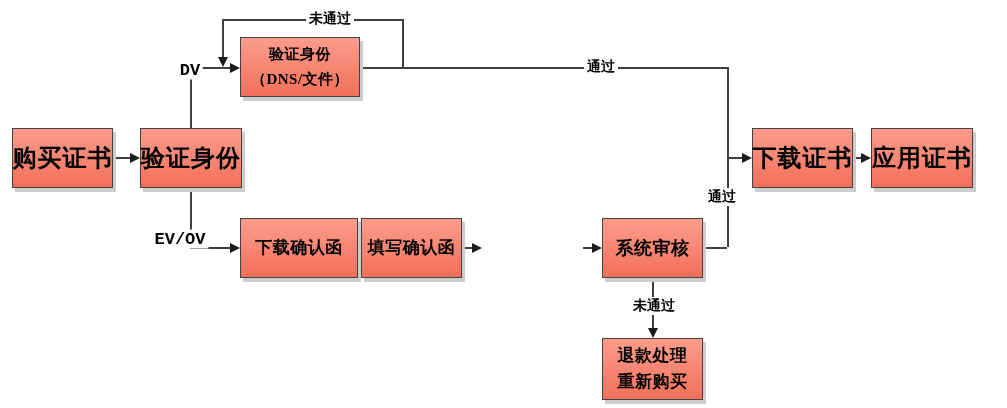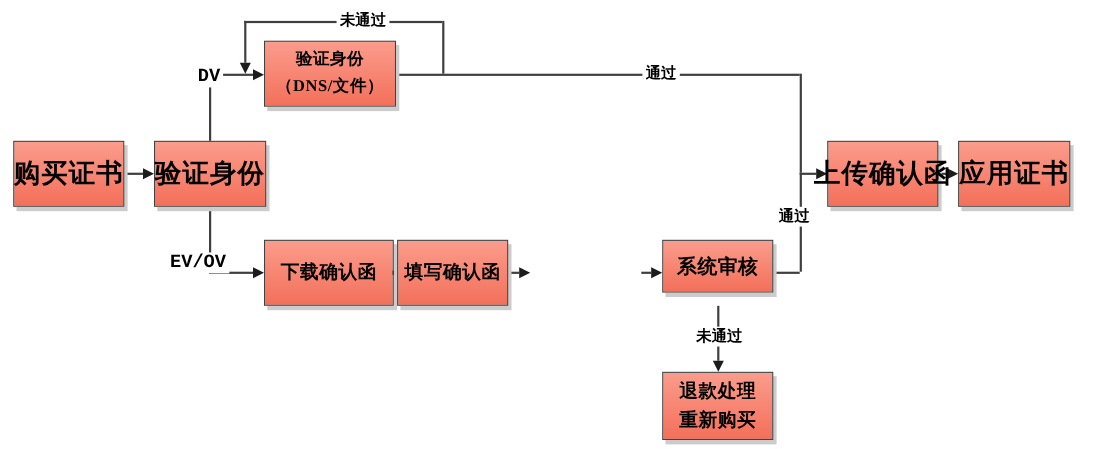--- a/index.html
+++ b/index.html
@@ -120,26 +120,26 @@
 
   <div class="node" style="left:240px;top:218px;width:118px;height:60px">
     <span class="nl fs17">下载确认函</span>
   </div>
 
   <div class="node" style="left:361px;top:218px;width:101px;height:60px">
     <span class="nl fs17">填写确认函</span>
   </div>
 
 
-  <div class="node" style="left:602px;top:218px;width:101px;height:48px">
+  <div class="node" style="left:602px;top:218px;width:101px;height:60px">
     <span class="nl fs18">系统审核</span>
   </div>
 
   <div class="node" style="left:752px;top:128px;width:101px;height:60px">
-    <span class="nl fs19">上传确认函</span>
+    <span class="nl fs19">下载证书</span>
   </div>
 
   <div class="node" style="left:602px;top:338px;width:101px;height:62px">
     <span class="nl fs17">退款处理</span>
     <span class="nl fs17">重新购买</span>
   </div>
 
   <div class="node" style="left:871px;top:128px;width:102px;height:60px">
     <span class="nl fs19">应用证书</span>
   </div>

